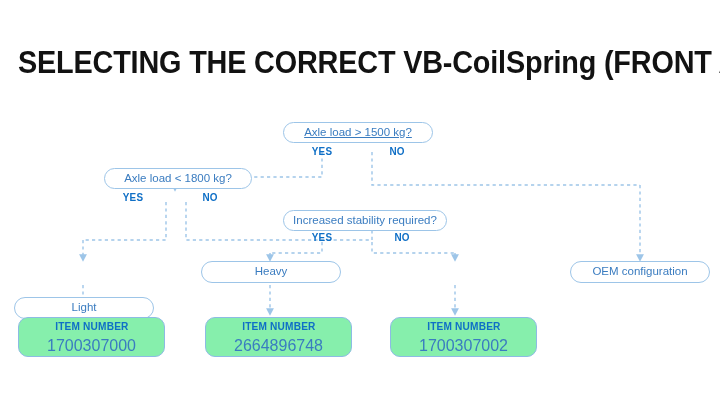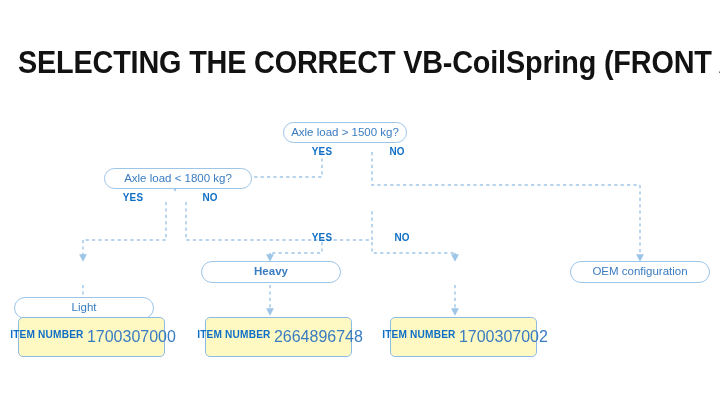--- a/index.html
+++ b/index.html
@@ -81,24 +81,24 @@
     text-align: center;
   }
 
   
   .item-box {
     position: absolute;
     box-sizing: border-box;
     width: 147px;
     height: 40px;
     border: 1.8px solid #8dbbe4;
-    border-radius: 5px;
-    background: #fef9c3;
+    border-radius: 10px;
+    background: #86efac;
     display: flex;
-    flex-direction: row;
+    flex-direction: column;
     align-items: center;
     justify-content: center;
   }
   .item-title {
     color: #0f6fc6;
     font-family: "Liberation Sans", sans-serif;
     font-weight: bold;
     font-size: 11px;
     line-height: 1;
     letter-spacing: 0.2px;
@@ -149,39 +149,42 @@
       <path d="M 83,285 L 83,312" marker-end="url(#arw)"></path>
       <path d="M 270,285 L 270,312" marker-end="url(#arw)"></path>
       <path d="M 455,285 L 455,312" marker-end="url(#arw)"></path>
     </g>
 
     <g stroke="#9dc5e8" stroke-width="1.4" fill="none" stroke-dasharray="3.2,3.2">
       <path d="M 372,240 L 372,208"></path>
     </g>
   </svg>
 
-  <div class="pill decision" style="left:283px; top:122px; width:124px;">
+  <div class="pill decision" style="left:283px; top:122px; width:150px;text-decoration:underline;">
     <span>Axle load &gt; 1500 kg?</span>
   </div>
   <div class="branch-label" style="left:300px; top:146px; width:44px;">YES</div>
   <div class="branch-label" style="left:375px; top:146px; width:44px;">NO</div>
 
   <div class="pill decision" style="left:104px; top:168px; width:148px;">
     <span>Axle load &lt; 1800 kg?</span>
   </div>
   <div class="branch-label" style="left:111px; top:192px; width:44px;">YES</div>
   <div class="branch-label" style="left:188px; top:192px; width:44px;">NO</div>
 
+  <div class="pill decision" style="left:283px; top:210px; width:164px;">
+    <span>Increased stability required?</span>
+  </div>
   <div class="branch-label" style="left:300px; top:232px; width:44px;">YES</div>
   <div class="branch-label" style="left:380px; top:232px; width:44px;">NO</div>
 
   <div class="pill result" style="left:14px; top:261px; width:140px;margin-top:36px;">
     <span>Light</span>
   </div>
-  <div class="pill result" style="left:201px; top:261px; width:140px;font-weight:bold;">
+  <div class="pill result" style="left:201px; top:261px; width:140px;">
     <span>Heavy</span>
   </div>
   <div class="pill result" style="left:570px; top:261px; width:140px;">
     <span>OEM configuration</span>
   </div>
 
   <div class="item-box" style="left:18px; top:317px;">
     <div class="item-title">ITEM NUMBER</div>
     <div class="item-value">1700307000</div>
   </div>

